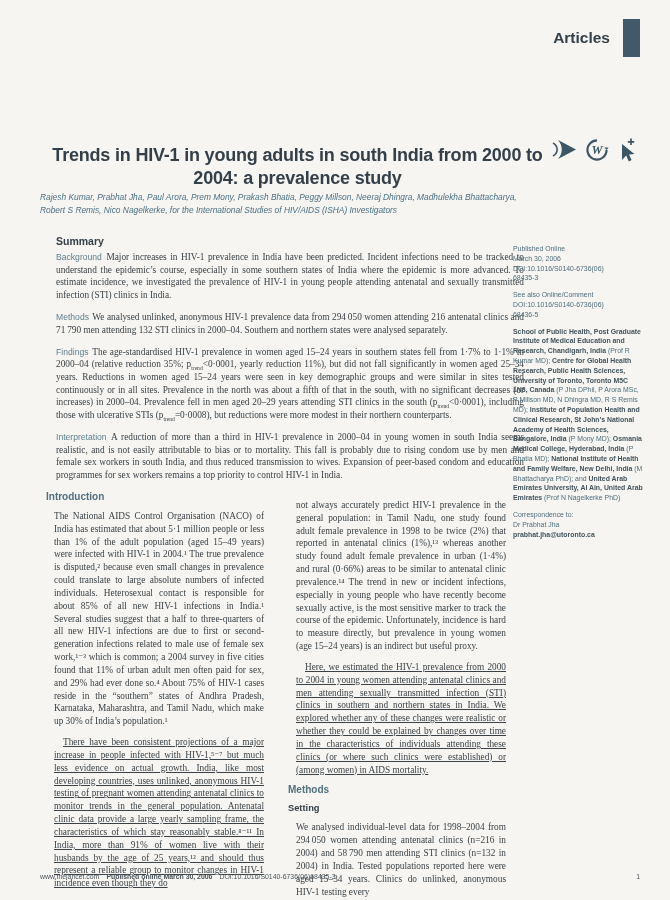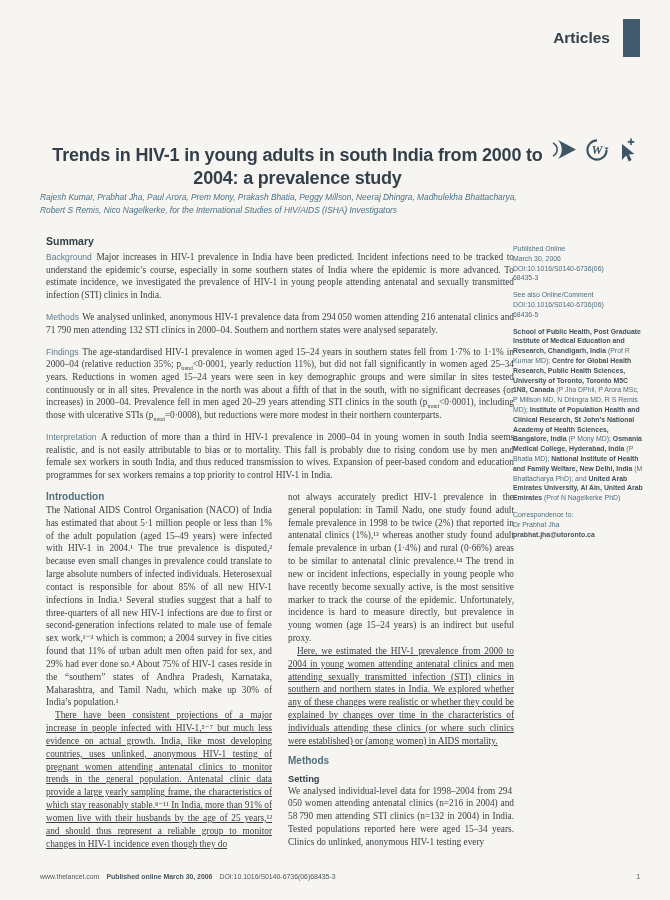--- a/index.html
+++ b/index.html
@@ -33,21 +33,21 @@
     color:#3d5665;
   }
   .title-icons svg{display:block;}
 
   .authors{
     position:absolute;left:40px;top:191px;width:478px;
     font:italic 400 8.4px/1.5 "Liberation Sans",sans-serif;color:#4c7185;
   }
 
   
-  .summary{position:absolute;left:46px;top:235px;width:468px;color:#3b4247;}
+  .summary{position:absolute;left:56px;top:235px;width:468px;color:#3b4247;}
   .summary-heading{
     font:700 10.5px "Liberation Sans",sans-serif;color:#333e47;margin:0 0 4px 0;
   }
   .sum-para{
     font:400 9.3px/1.36 "Liberation Serif","DejaVu Serif",serif;
     text-align:justify;margin:0 0 9.5px 0;
   }
   .lead{
     font:400 8.6px "Liberation Sans",sans-serif;color:#5d7e8d;
     padding-right:1px;
@@ -74,21 +74,21 @@
     color:#3b4247;text-align:justify;
   }
   .col h3{
     font:700 10px "Liberation Sans",sans-serif;color:#51707f;
     margin:0 0 2px 0;
   }
   .col h3.mt{margin-top:7px;}
   .col h4{
     font:700 9.3px "Liberation Sans",sans-serif;color:#333e47;margin:8px 0 1px 0;
   }
-  .col p{margin:0;}
+  .col p{margin:8px;}
   .col p.indent{text-indent:9px;text-decoration:underline;}
 
   
   .footer{
     position:absolute;left:40px;right:30px;top:873px;
     font:400 6.9px "Liberation Sans",sans-serif;color:#4a555c;
     display:flex;justify-content:space-between;align-items:baseline;
   }
   .footer .fl span{margin-right:7px;}
   .footer .pub{font-weight:700;}

